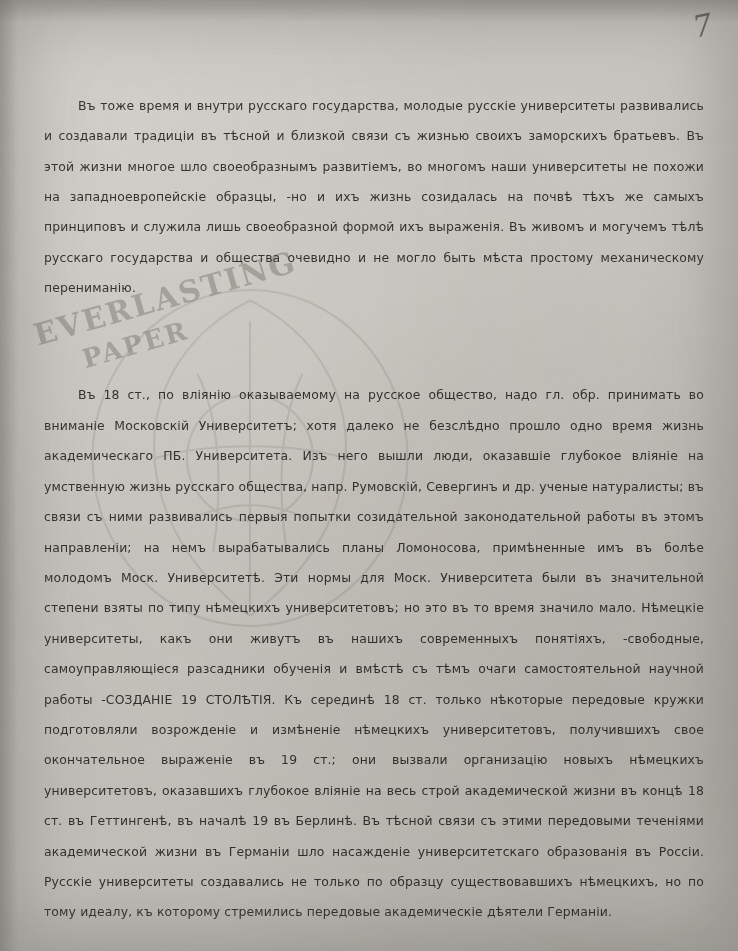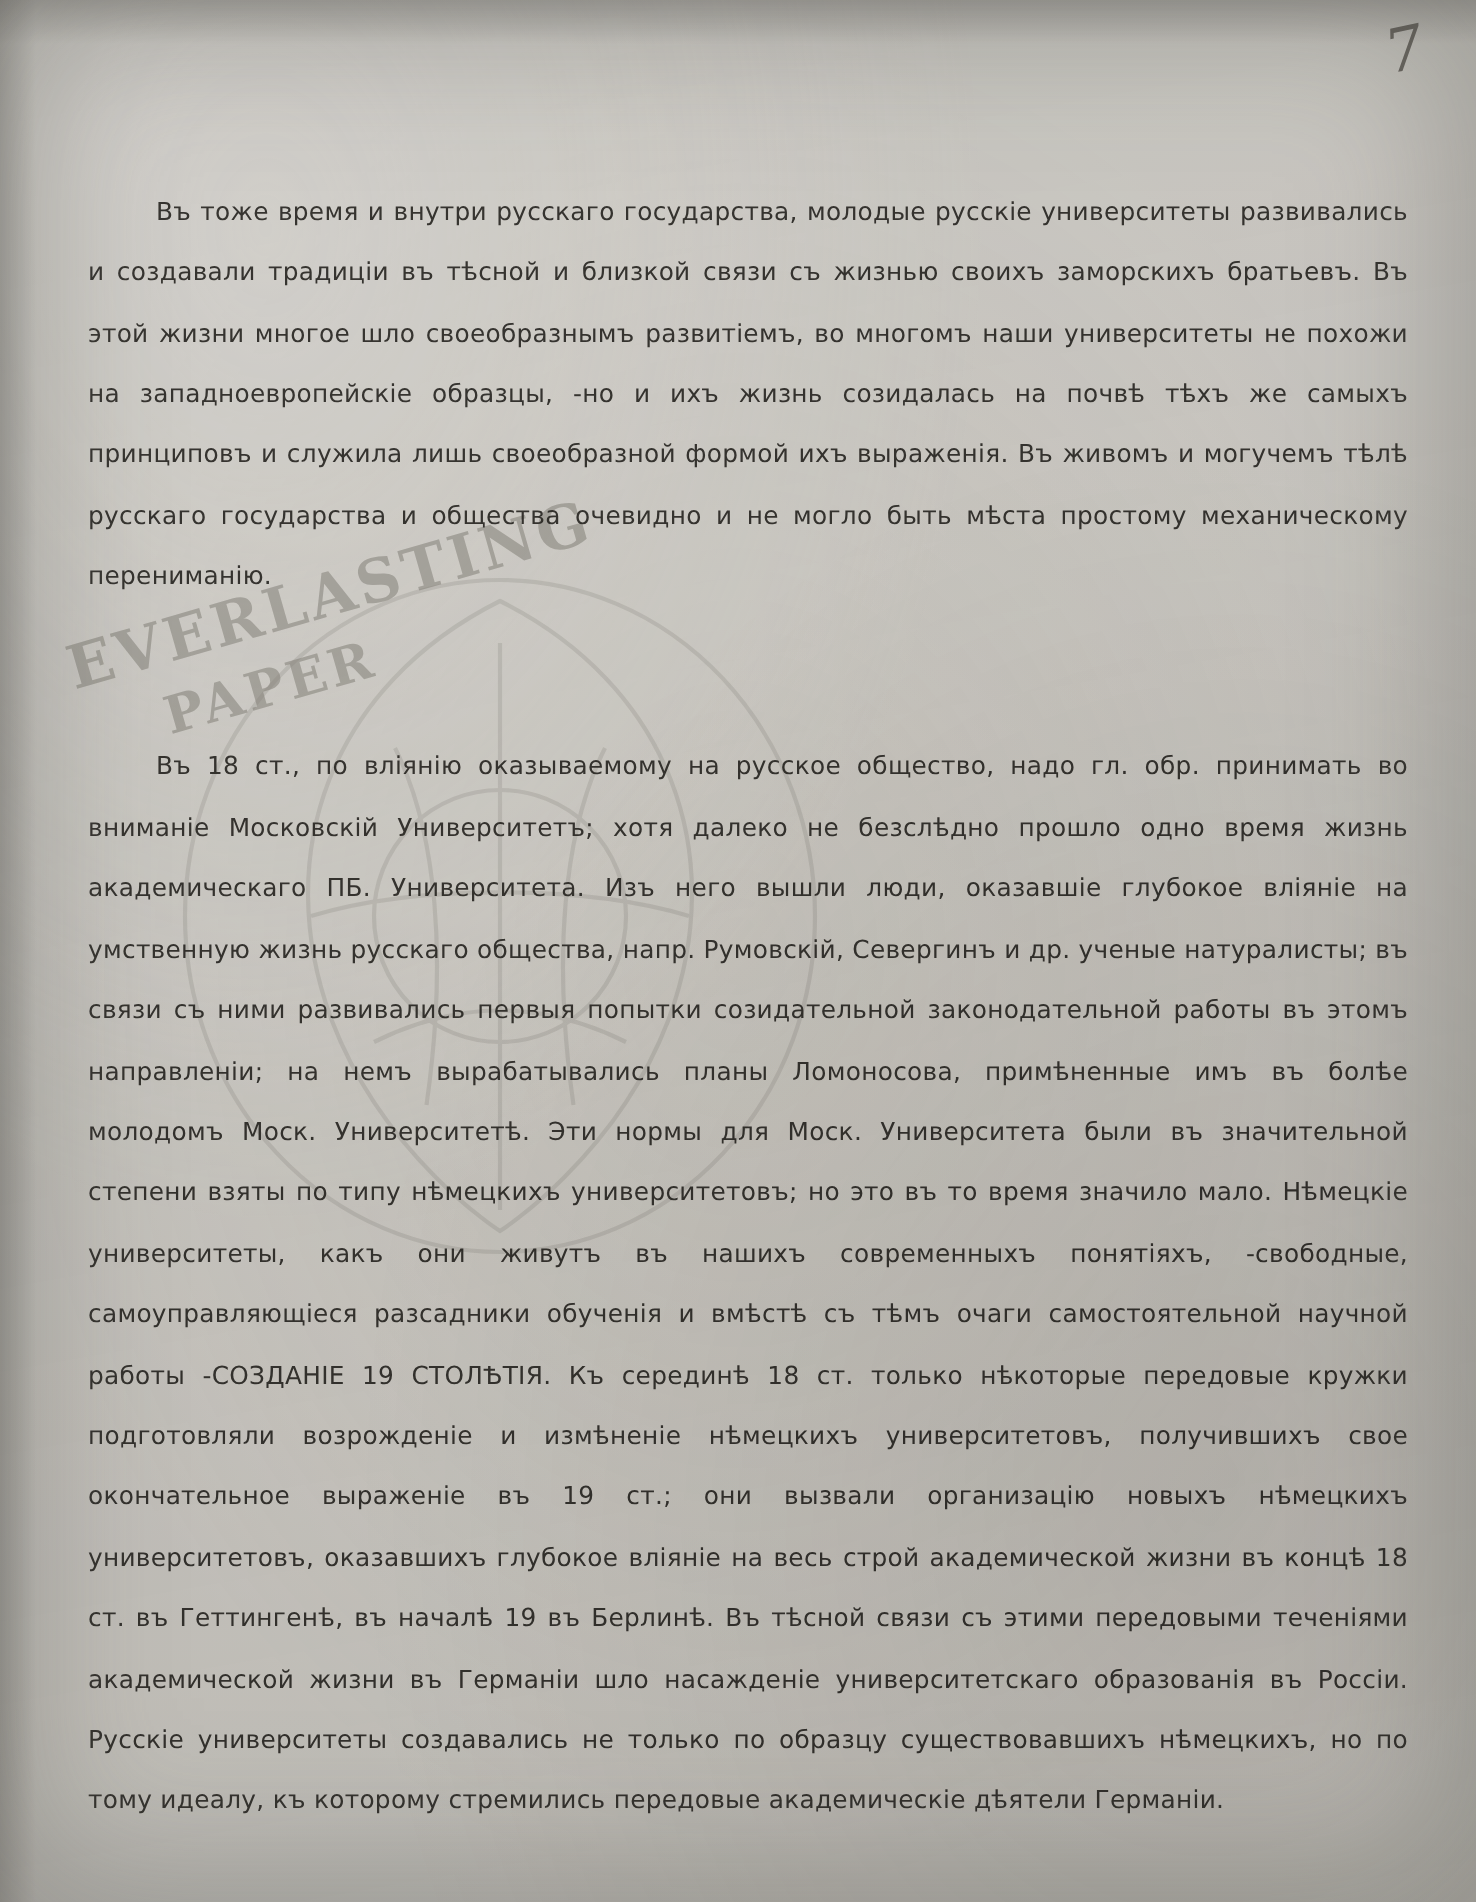--- a/index.html
+++ b/index.html
@@ -58,21 +58,21 @@
     line-height: 30.4px;
     letter-spacing: 0.15px;
     text-align: justify;
     white-space: pre-wrap;
     opacity: 0.92;
   }
   .para {
     margin: 0;
   }
   .para + .para {
-    margin-top: 4px;
+    margin-top: 16px;
   }
   .indent {
     display: inline-block;
     width: 34px;
   }
   
   .watermark {
     position: absolute;
     left: 40px;
     top: 248px;

